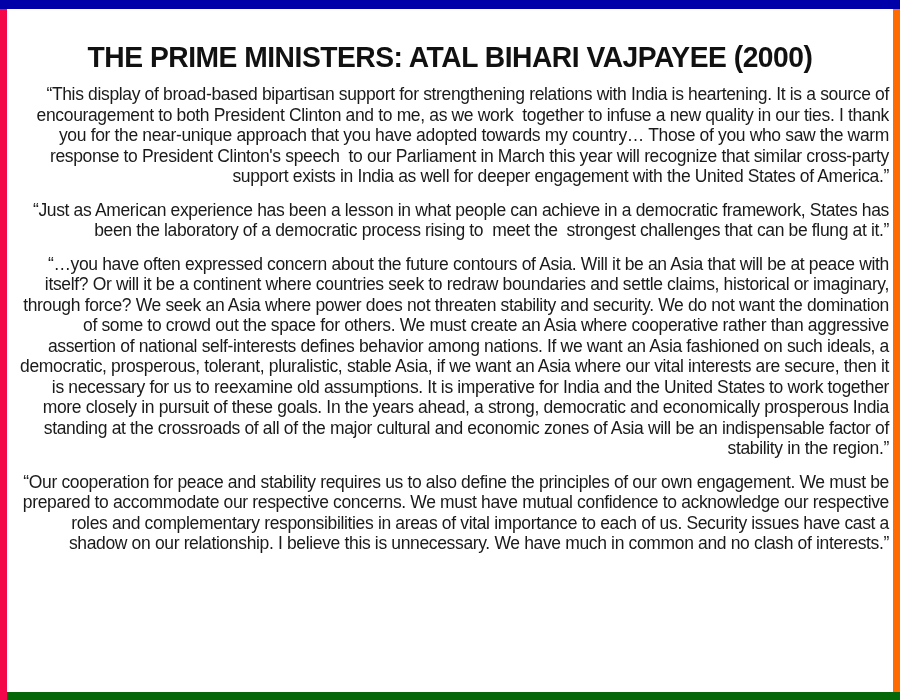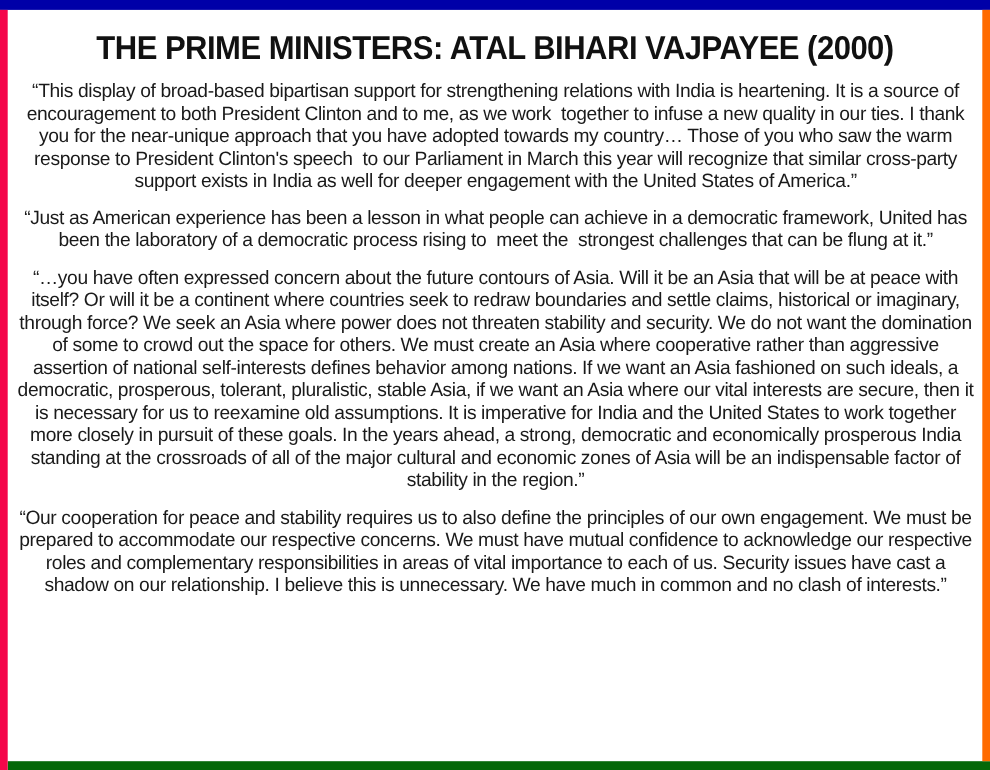--- a/index.html
+++ b/index.html
@@ -41,21 +41,21 @@
   }
   .bar-bottom {
     position: absolute;
     bottom: 0; left: 7px;
     width: 893px; height: 8px;
     background: #056808;
     z-index: 2;
   }
   .content {
     position: absolute;
-    top: 12px; left: 7px;
+    top: 24px; left: 7px;
     width: 886px; height: 534px;
     padding: 0;
     box-sizing: border-box;
     overflow: hidden;
   }
   .title {
     margin: 16px 8px 10px 8px;
     text-align: center;
     font-size: 30px;
     font-weight: bold;
@@ -65,40 +65,40 @@
     transform-origin: 50% 50%;
     white-space: nowrap;
   }
   .quote {
     margin: 0 4px 13px 5px;
     font-size: 17.5px;
     line-height: 20.5px;
     letter-spacing: -0.35px;
     color: #1a1a1a;
     white-space: pre-wrap;
-    text-align: center;
+    text-align: right;
   }
   .quote.indented {
     padding-left: 9px;
   }
 </style>
 </head>
 <body>
 
 <div class="page">
   <div class="bar-top"></div>
   <div class="bar-left"></div>
   <div class="bar-right"></div>
   <div class="bar-bottom"></div>
 
   <div class="content">
     <div class="title">THE PRIME MINISTERS: ATAL BIHARI VAJPAYEE (2000)</div>
 
     <p class="quote">“This display of broad-based bipartisan support for strengthening relations with India is heartening. It is a source of encouragement to both President Clinton and to me, as we work  together to infuse a new quality in our ties. I thank you for the near-unique approach that you have adopted towards my country… Those of you who saw the warm response to President Clinton's speech  to our Parliament in March this year will recognize that similar cross-party support exists in India as well for deeper engagement with the United States of America.”</p>
 
-    <p class="quote">“Just as American experience has been a lesson in what people can achieve in a democratic framework, United has been the laboratory of a democratic process rising to  meet the  strongest challenges that can be flung at it.”</p>
+    <p class="quote">“Just as American experience has been a lesson in what people can achieve in a democratic framework, States has been the laboratory of a democratic process rising to  meet the  strongest challenges that can be flung at it.”</p>
 
     <p class="quote">“…you have often expressed concern about the future contours of Asia. Will it be an Asia that will be at peace with itself? Or will it be a continent where countries seek to redraw boundaries and settle claims, historical or imaginary, through force? We seek an Asia where power does not threaten stability and security. We do not want the domination of some to crowd out the space for others. We must create an Asia where cooperative rather than aggressive assertion of national self-interests defines behavior among nations. If we want an Asia fashioned on such ideals, a democratic, prosperous, tolerant, pluralistic, stable Asia, if we want an Asia where our vital interests are secure, then it is necessary for us to reexamine old assumptions. It is imperative for India and the United States to work together more closely in pursuit of these goals. In the years ahead, a strong, democratic and economically prosperous India standing at the crossroads of all of the major cultural and economic zones of Asia will be an indispensable factor of stability in the region.”</p>
 
     <p class="quote">“Our cooperation for peace and stability requires us to also define the principles of our own engagement. We must be prepared to accommodate our respective concerns. We must have mutual confidence to acknowledge our respective roles and complementary responsibilities in areas of vital importance to each of us. Security issues have cast a shadow on our relationship. I believe this is unnecessary. We have much in common and no clash of interests.”</p>
 
   </div>
 </div>
 
 </body></html>

